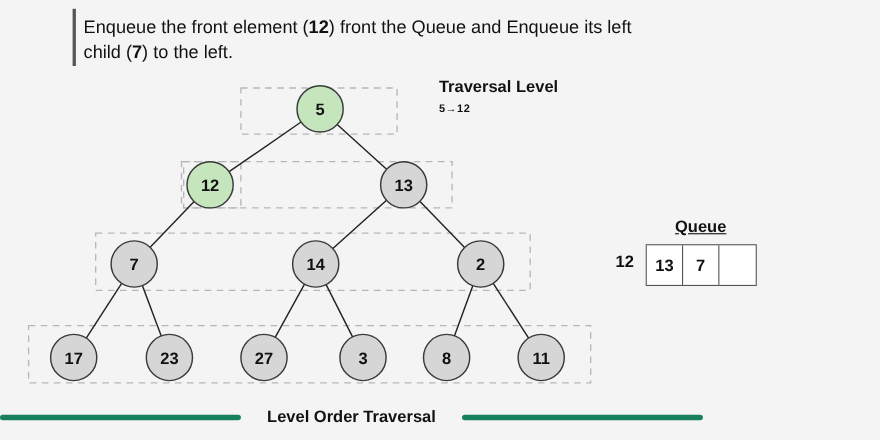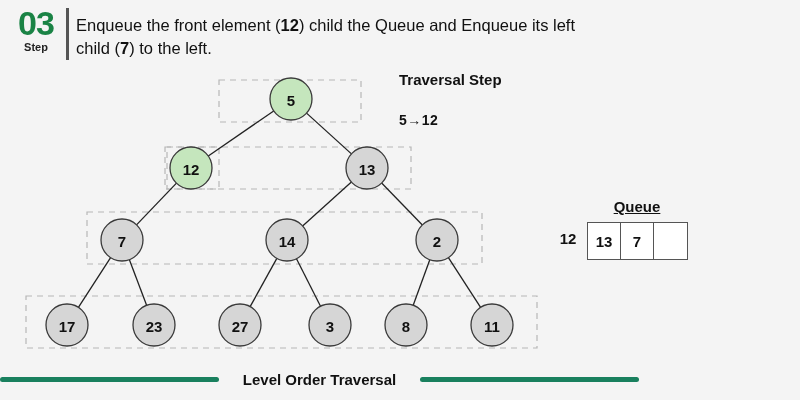--- a/index.html
+++ b/index.html
@@ -68,25 +68,24 @@
     left: 399px;
     top: 71px;
     font-size: 15px;
     font-weight: bold;
     color: #111111;
   }
   .trav-seq {
     position: absolute;
     left: 399px;
     top: 94px;
-    font-size: 14px;
+    font-size: 10px;
     font-weight: bold;
     color: #111111;
     letter-spacing: 0.5px;
-    margin-top: 18px;
   }
 
   
   #tree-svg {
     position: absolute;
     left: 0; top: 0;
     width: 800px; height: 400px;
     pointer-events: none;
   }
   .edge { stroke: #222222; stroke-width: 1.3; fill: none; }
@@ -173,31 +172,27 @@
     font-weight: bold;
     color: #111111;
     white-space: nowrap;
   }
 </style>
 </head>
 <body>
 
 <div id="root">
 
-  <div class="step-block">
-    <div class="step-num">03</div>
-    <div class="step-word">Step</div>
-  </div>
   <div class="header-divider"></div>
   <div class="header-text">
-    <span>Enqueue the front element (</span><b>12</b><span>) child the Queue and</span>
+    <span>Enqueue the front element (</span><b>12</b><span>) front the Queue and</span>
     <span>Enqueue its left child (</span><b>7</b><span>) to the left.</span>
   </div>
 
-  <div class="trav-title">Traversal Step</div>
+  <div class="trav-title">Traversal Level</div>
   <div class="trav-seq">5→12</div>
 
   <svg id="tree-svg" viewBox="0 0 800 400" xmlns="http://www.w3.org/2000/svg">
     <g id="g-boxes">
         <rect x="219" y="80" width="142" height="42" class="lvlbox"></rect>
         <rect x="167" y="147" width="244" height="42" class="lvlbox"></rect>
         <rect x="165" y="147" width="54" height="42" class="lvlbox"></rect>
         <rect x="87" y="212" width="395" height="52" class="lvlbox"></rect>
         <rect x="26" y="296" width="511" height="52" class="lvlbox"></rect>
       </g>

